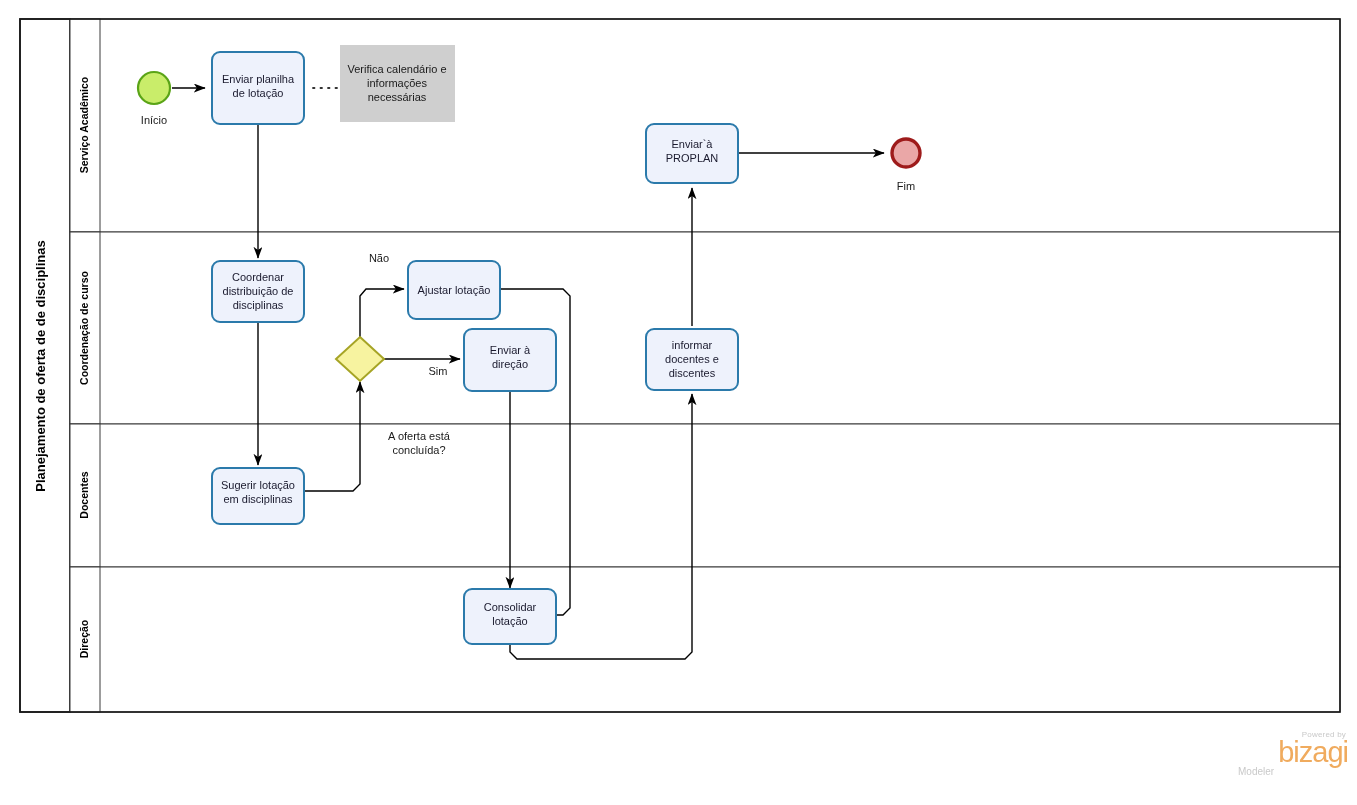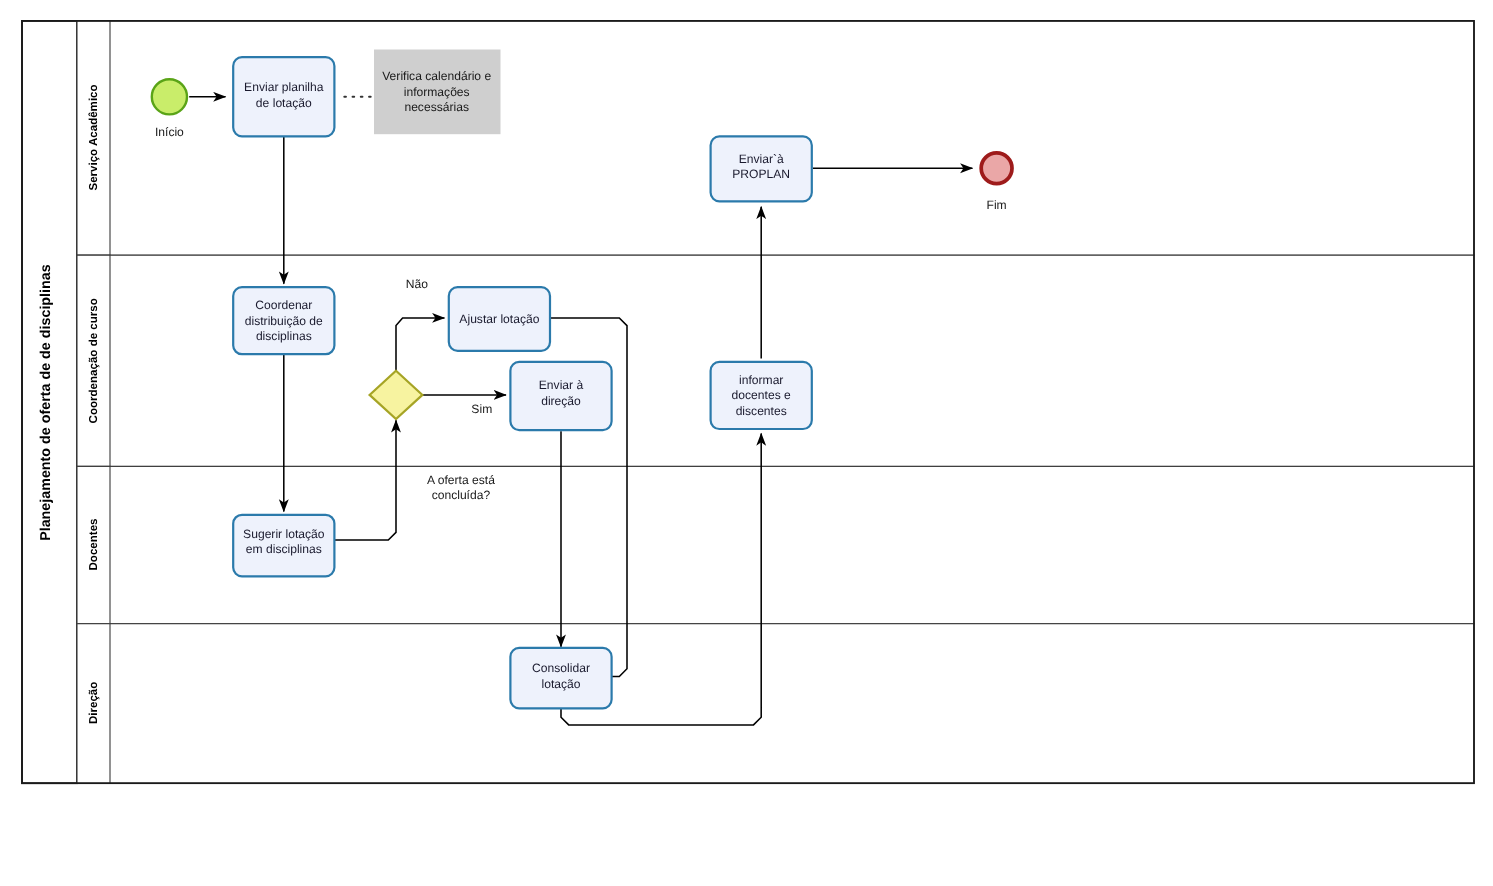--- a/index.html
+++ b/index.html
@@ -285,14 +285,19 @@
     </g>
 
     <g>
       <rect class="task-box" x="464" y="589" width="92" height="55" rx="8" ry="8"></rect>
       <text class="task-text" x="510" y="611" text-anchor="middle">Consolidar</text>
       <text class="task-text" x="510" y="625" text-anchor="middle">lotação</text>
     </g>
 
   </svg>
 
+  <div id="bizagi-logo">
+    <div class="powered">Powered by</div>
+    <div class="brand">bizagi</div>
+    <div class="modeler">Modeler</div>
+  </div>
 
 </div>
 
 </body></html>

